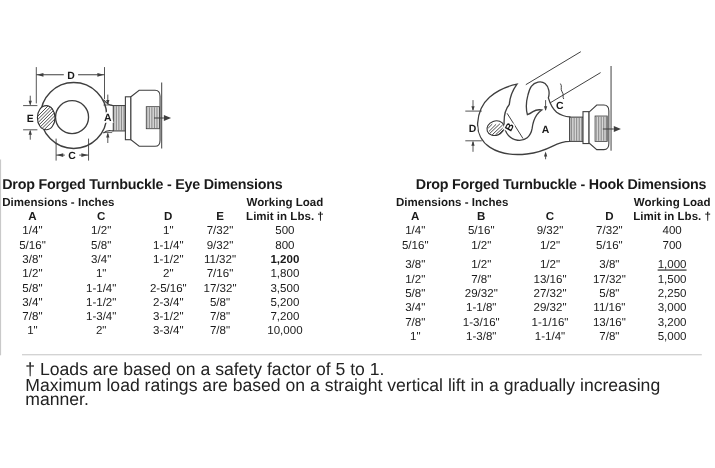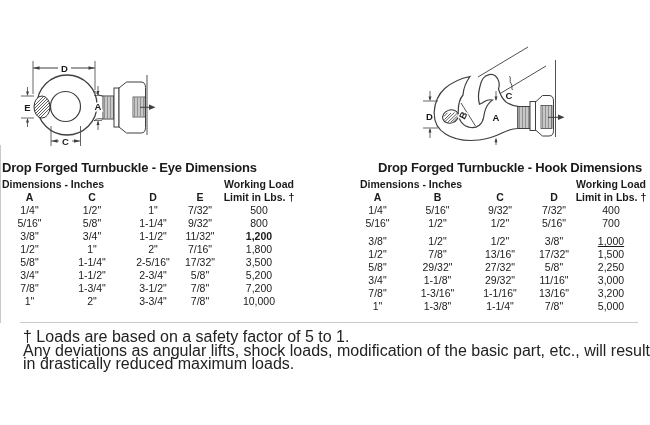--- a/index.html
+++ b/index.html
@@ -369,16 +369,16 @@
           <div class="tcell" style="width: 66px;">5,000</div>
         </div>
       </div>
   </div>
 
   <div class="vsep"></div>
   <div class="hsep"></div>
 
   <div class="footnotes">
     <div>† Loads are based on a safety factor of 5 to 1.</div>
-    <div>Any deviations as angular lifts, shock loads, modification of the basic part, etc., will result in drastically reduced maximum loads.</div>
+    <div>Maximum load ratings are based on a straight vertical lift in a gradually increasing manner.</div>
   </div>
 
 </div>
 
 </body></html>

